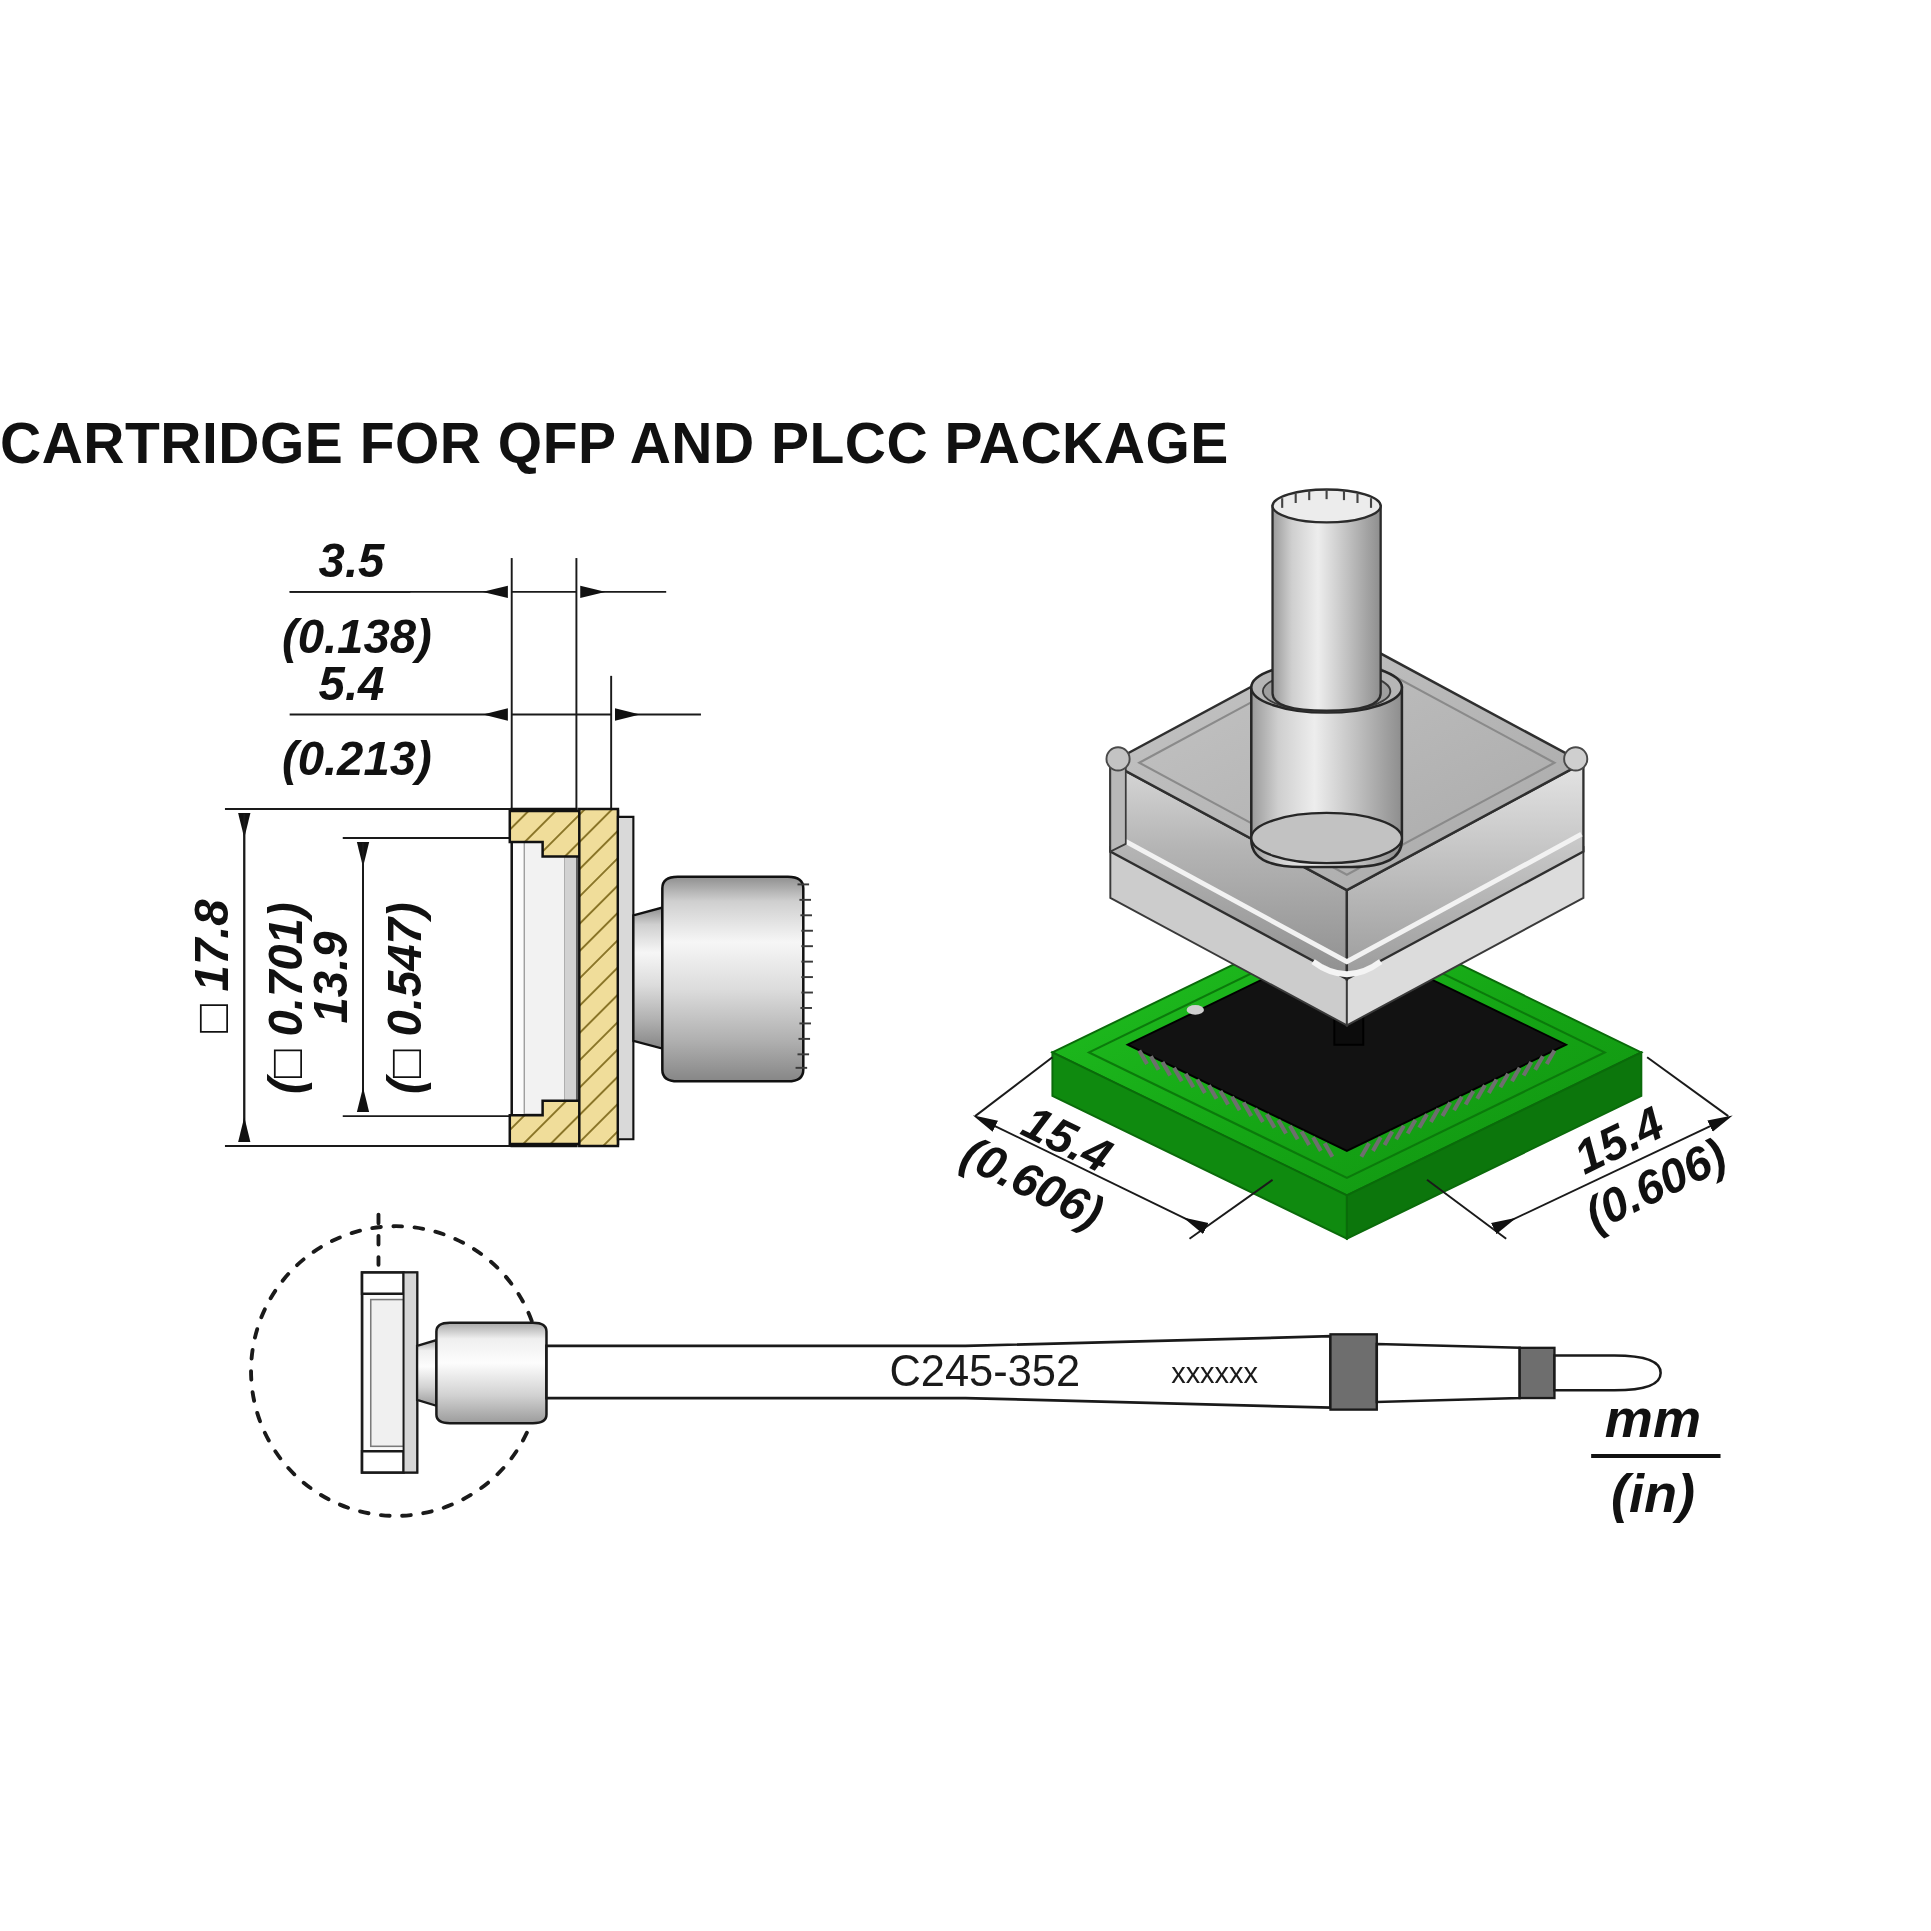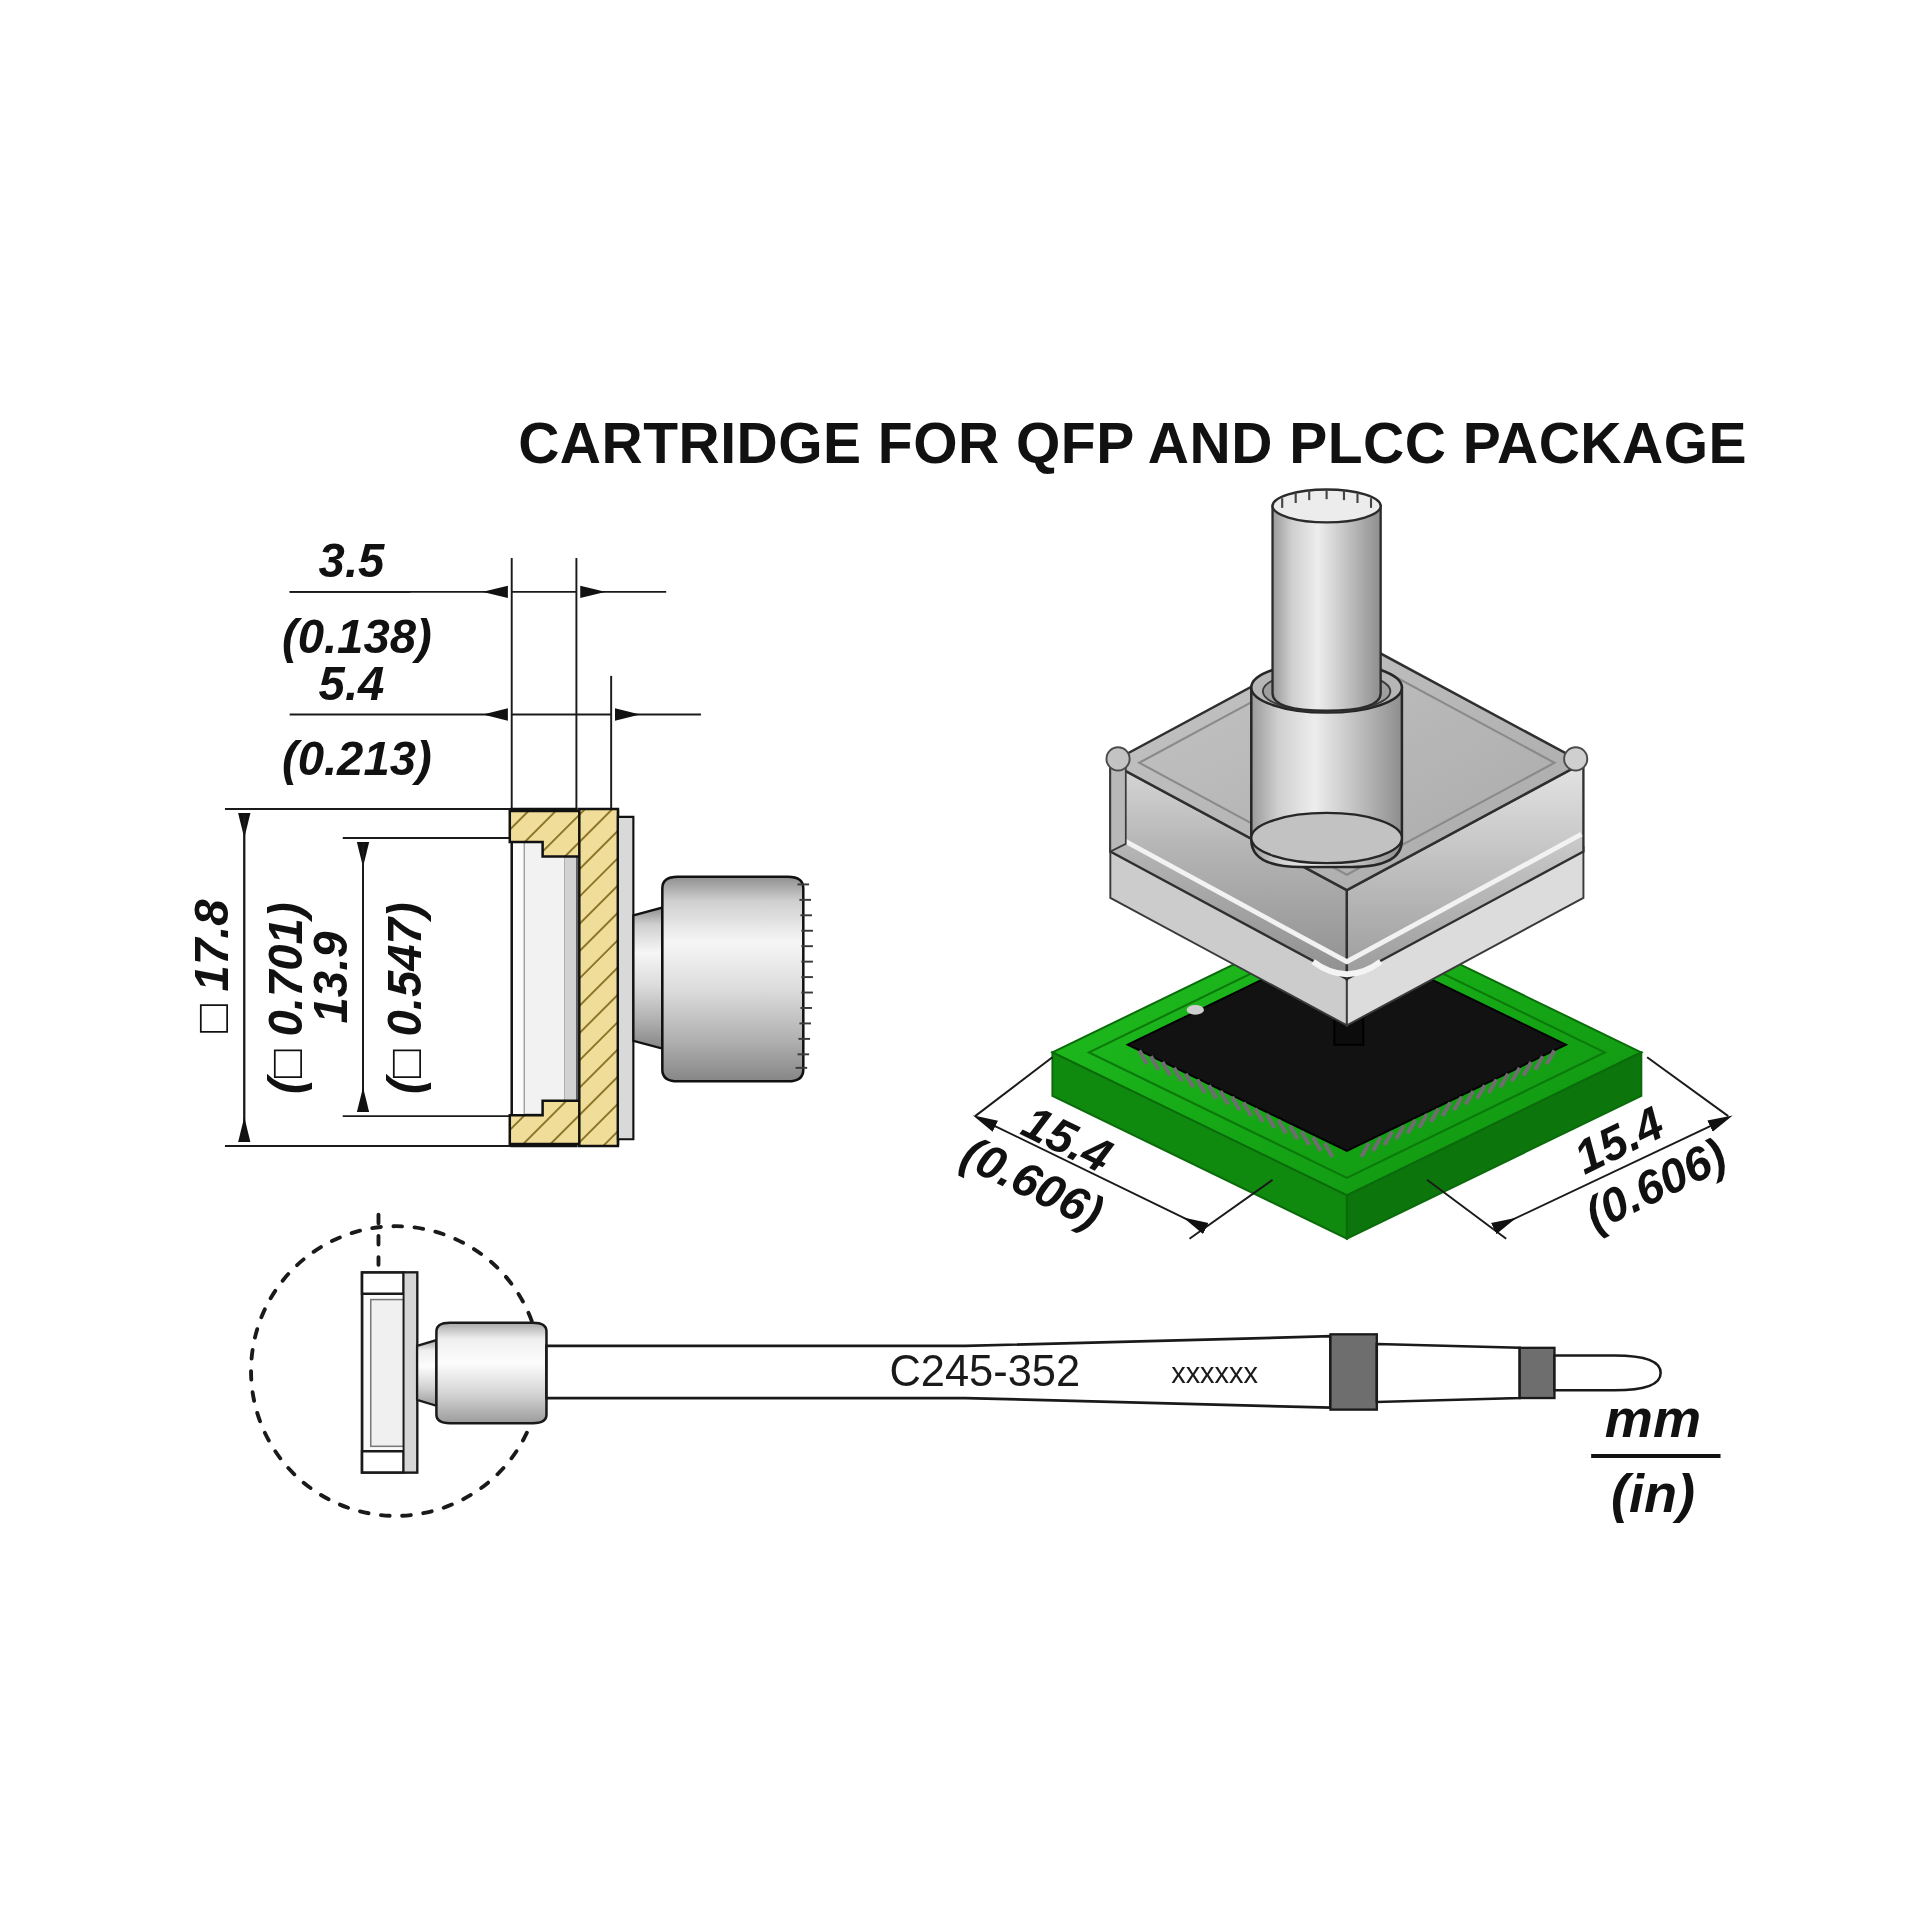--- a/index.html
+++ b/index.html
@@ -19,28 +19,27 @@
     left: 0; top: 0;
     width: 1931px;
     height: 1931px;
     background: #ffffff;
   }
   .title {
     position: absolute;
     left: 0;
     top: 410px;
     width: 1728px;
-    text-align: right;
+    text-align: left;
     font-family: "Liberation Sans", sans-serif;
     font-size: 57px;
     font-weight: 700;
     letter-spacing: 0.5px;
     color: #111111;
     white-space: nowrap;
-    padding-left: 19px;
   }
   svg { position: absolute; left: 0; top: 0; }
   .dimtext {
     font-family: "Liberation Sans", sans-serif;
     font-style: italic;
     font-weight: 700;
     fill: #111111;
   }
   .labeltext {
     font-family: "Liberation Sans", sans-serif;

